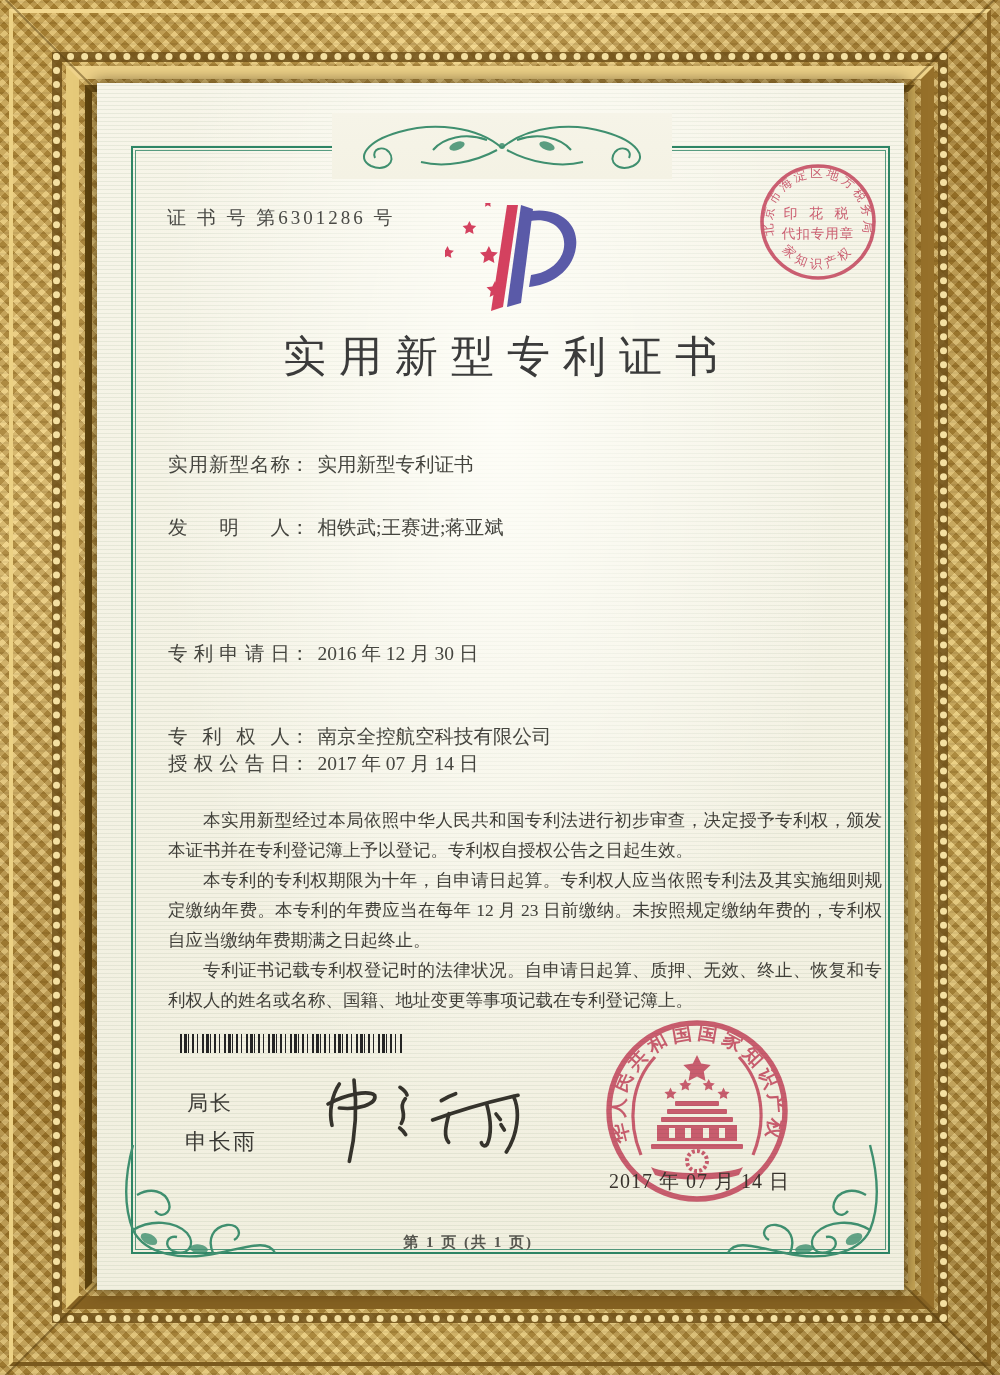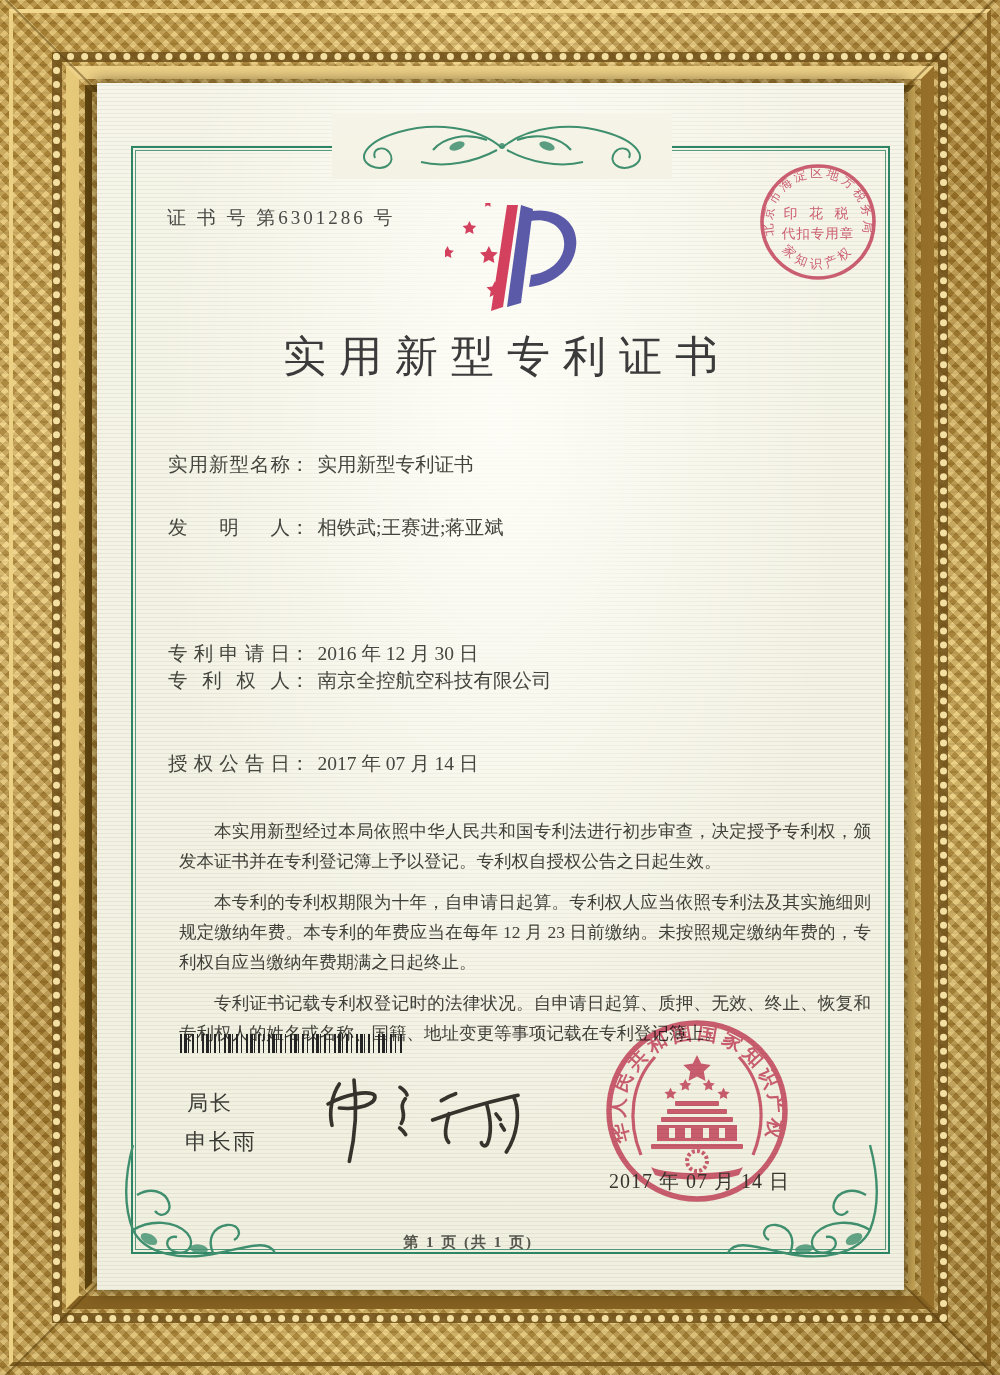--- a/index.html
+++ b/index.html
@@ -48,21 +48,21 @@
   .certno{position:absolute;left:70px;top:122px;font-size:19px;letter-spacing:3px;color:#4a4a46;}
   .logo{position:absolute;left:348px;top:120px;}
   .taxseal{position:absolute;left:659px;top:77px;mix-blend-mode:multiply;opacity:.92;}
   .title{position:absolute;left:0;top:245px;width:100%;text-align:center;
     font-size:43px;font-weight:400;letter-spacing:13px;text-indent:13px;color:#3b3b3b;}
   .frow{position:absolute;left:71px;font-size:19.5px;color:#45453f;white-space:nowrap;}
   .flabel{display:inline-block;width:122px;text-align:justify;text-align-last:justify;}
   .fvalue{margin-left:8px;}
   .paras{position:absolute;left:71px;top:722px;width:714px;font-size:17.5px;
     line-height:30px;color:#403f39;text-align:justify;}
-  .paras p{margin:11px;text-indent:2em;}
+  .paras p{margin:0;text-indent:2em;}
   .barcode{position:absolute;left:83px;top:951px;width:224px;height:19px;
     background:repeating-linear-gradient(90deg,
       #242424 0 2px,transparent 2px 4px,#242424 4px 7px,transparent 7px 8px,
       #242424 8px 9px,transparent 9px 12px,#242424 12px 14px,transparent 14px 17px,
       #242424 17px 18px,transparent 18px 22px);}
   .director{position:absolute;left:90px;top:1006px;font-size:21px;color:#3c3b36;letter-spacing:2px;}
   .director-name{position:absolute;left:88px;top:1044px;font-size:22px;color:#3c3b36;letter-spacing:2px;}
   .sig{position:absolute;left:203px;top:965px;}
   .mainseal{position:absolute;left:505px;top:933px;mix-blend-mode:multiply;opacity:.92;}
   .sealdate{position:absolute;left:490px;top:1085px;width:225px;text-align:center;
@@ -171,21 +171,21 @@
 
     <div class="frow" style="top:368px">
       <span class="flabel">实用新型名称</span><span>：</span><span class="fvalue">实用新型专利证书</span>
     </div>
     <div class="frow" style="top:431px">
       <span class="flabel">发明人</span><span>：</span><span class="fvalue">相铁武;王赛进;蒋亚斌</span>
     </div>
     <div class="frow" style="top:557px">
       <span class="flabel">专利申请日</span><span>：</span><span class="fvalue">2016 年 12 月 30 日</span>
     </div>
-    <div class="frow" style="top:584px">
+    <div class="frow" style="top:640px">
       <span class="flabel">专利权人</span><span>：</span><span class="fvalue">南京全控航空科技有限公司</span>
     </div>
     <div class="frow" style="top:667px">
       <span class="flabel">授权公告日</span><span>：</span><span class="fvalue">2017 年 07 月 14 日</span>
     </div>
 
     <div class="paras">
       <p>本实用新型经过本局依照中华人民共和国专利法进行初步审查，决定授予专利权，颁发本证书并在专利登记簿上予以登记。专利权自授权公告之日起生效。</p>
       <p>本专利的专利权期限为十年，自申请日起算。专利权人应当依照专利法及其实施细则规定缴纳年费。本专利的年费应当在每年 12 月 23 日前缴纳。未按照规定缴纳年费的，专利权自应当缴纳年费期满之日起终止。</p>
       <p>专利证书记载专利权登记时的法律状况。自申请日起算、质押、无效、终止、恢复和专利权人的姓名或名称、国籍、地址变更等事项记载在专利登记簿上。</p>

